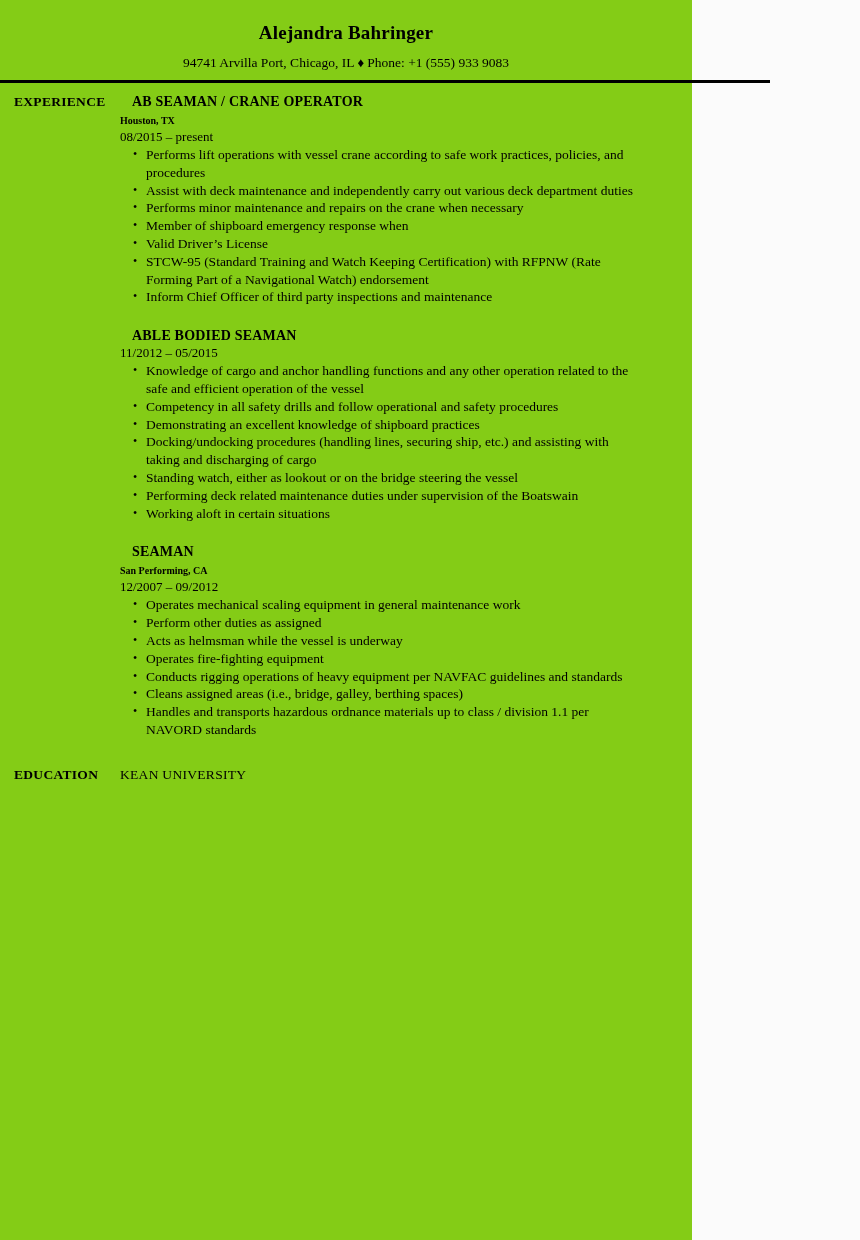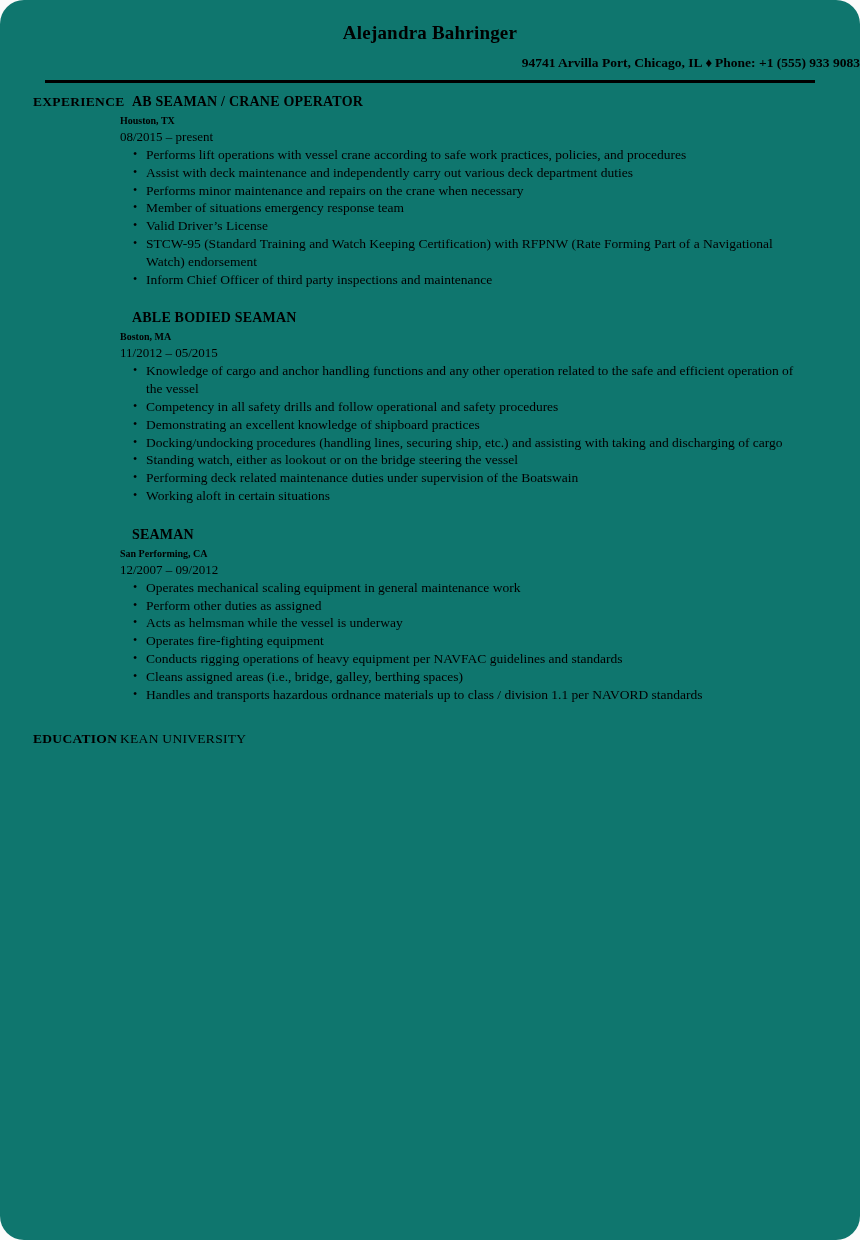--- a/index.html
+++ b/index.html
@@ -12,62 +12,60 @@
     height: 1240px;
     position: relative;
     font-family: "Liberation Serif", "DejaVu Serif", serif;
     color: #000000;
     background: #fbfbfb;
     overflow: hidden;
   }
   .page {
     position: absolute;
     left: 0; top: 0;
-    width: 860px;
+    width: 692px;
     height: 1240px;
-    background: #0f766e;
-    border-radius: 24px;
+    background: #84cc16;
   }
   .header {
     padding-top: 22px;
     text-align: center;
   }
   .cand-name {
     font-size: 19px;
     font-weight: bold;
     letter-spacing: 0.2px;
     line-height: 22px;
   }
   .contact-line {
     margin-top: 11px;
     font-size: 13.5px;
-    font-weight: bold;
+    font-weight: normal;
     line-height: 16px;
-    text-align: right;
   }
   .contact-sep {
     display: inline-block;
     padding: 0 3px;
     font-size: 13px;
   }
   .rule {
     margin: 9px auto 0 auto;
     width: 770px;
     height: 3px;
     background: #000000;
   }
   .section {
     position: relative;
     display: flex;
     align-items: flex-start;
   }
   .section-label {
     width: 120px;
     flex: 0 0 120px;
-    padding-left: 33px;
+    padding-left: 14px;
     box-sizing: border-box;
     font-size: 13.5px;
     font-weight: bold;
     letter-spacing: 0.3px;
     padding-top: 1px;
   }
   .section-body {
     flex: 1 1 auto;
     padding-right: 48px;
   }
@@ -136,30 +134,29 @@
     <div class="section-body">
 
       <div class="job">
         <div class="job-title">AB SEAMAN / CRANE OPERATOR</div>
         <div class="job-location">Houston, TX</div>
         <div class="job-dates">08/2015 – present</div>
         <ul class="bullets">
           <li><span class="dot">•</span><span>Performs lift operations with vessel crane according to safe work practices, policies, and procedures</span></li>
           <li><span class="dot">•</span><span>Assist with deck maintenance and independently carry out various deck department duties</span></li>
           <li><span class="dot">•</span><span>Performs minor maintenance and repairs on the crane when necessary</span></li>
-          <li><span class="dot">•</span><span>Member of situations emergency response team</span></li>
+          <li><span class="dot">•</span><span>Member of shipboard emergency response when</span></li>
           <li><span class="dot">•</span><span>Valid Driver’s License</span></li>
           <li><span class="dot">•</span><span>STCW-95 (Standard Training and Watch Keeping Certification) with RFPNW (Rate Forming Part of a Navigational Watch) endorsement</span></li>
           <li><span class="dot">•</span><span>Inform Chief Officer of third party inspections and maintenance</span></li>
         </ul>
       </div>
 
       <div class="job">
         <div class="job-title">ABLE BODIED SEAMAN</div>
-        <div class="job-location">Boston, MA</div>
         <div class="job-dates">11/2012 – 05/2015</div>
         <ul class="bullets">
           <li><span class="dot">•</span><span>Knowledge of cargo and anchor handling functions and any other operation related to the safe and efficient operation of the vessel</span></li>
           <li><span class="dot">•</span><span>Competency in all safety drills and follow operational and safety procedures</span></li>
           <li><span class="dot">•</span><span>Demonstrating an excellent knowledge of shipboard practices</span></li>
           <li><span class="dot">•</span><span>Docking/undocking procedures (handling lines, securing ship, etc.) and assisting with taking and discharging of cargo</span></li>
           <li><span class="dot">•</span><span>Standing watch, either as lookout or on the bridge steering the vessel</span></li>
           <li><span class="dot">•</span><span>Performing deck related maintenance duties under supervision of the Boatswain</span></li>
           <li><span class="dot">•</span><span>Working aloft in certain situations</span></li>
         </ul>

